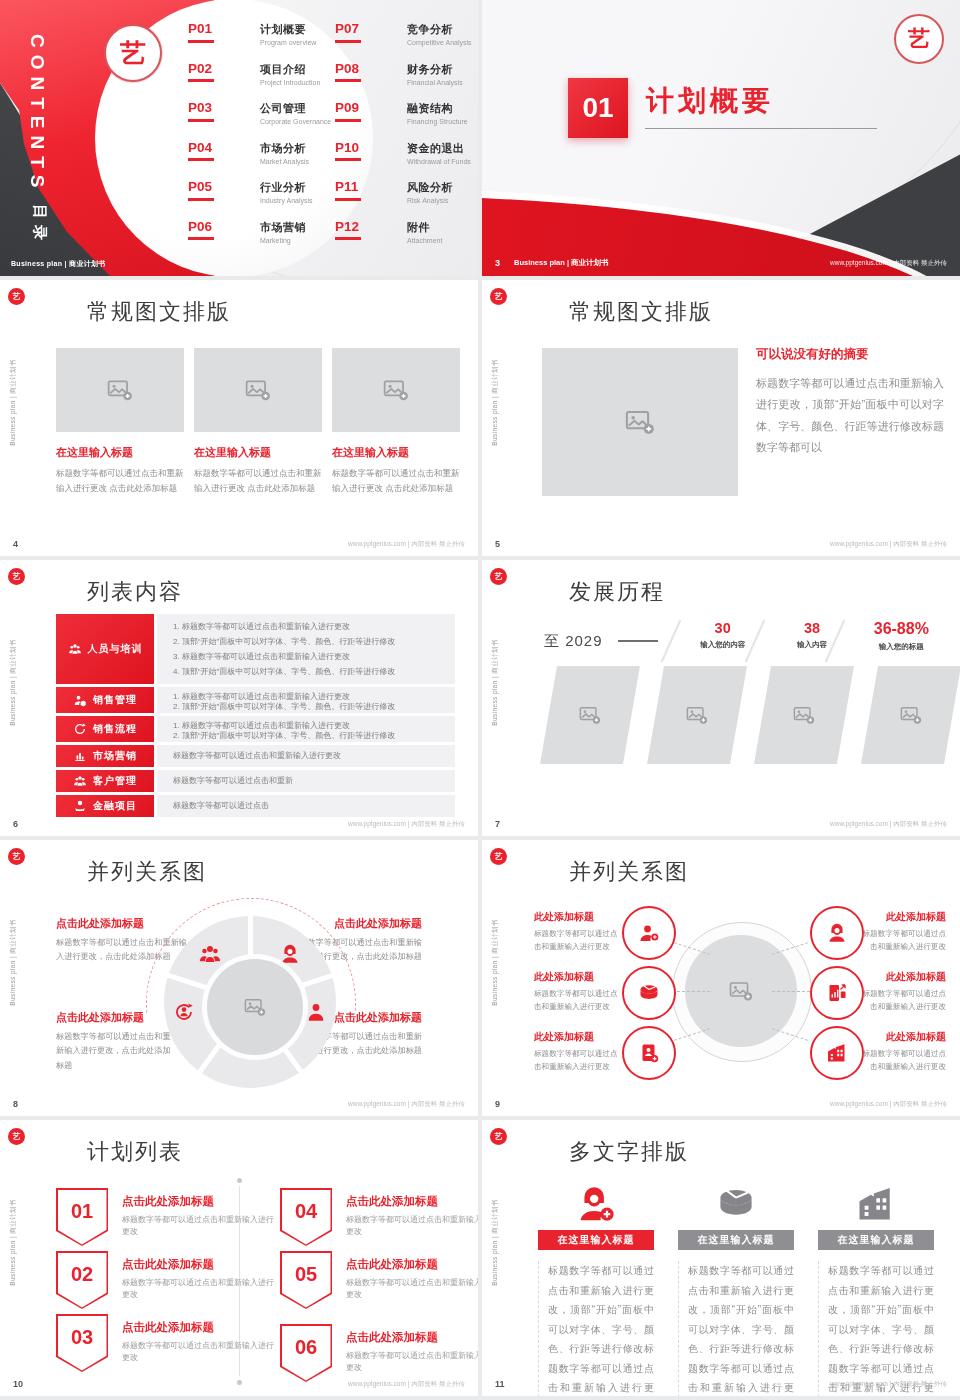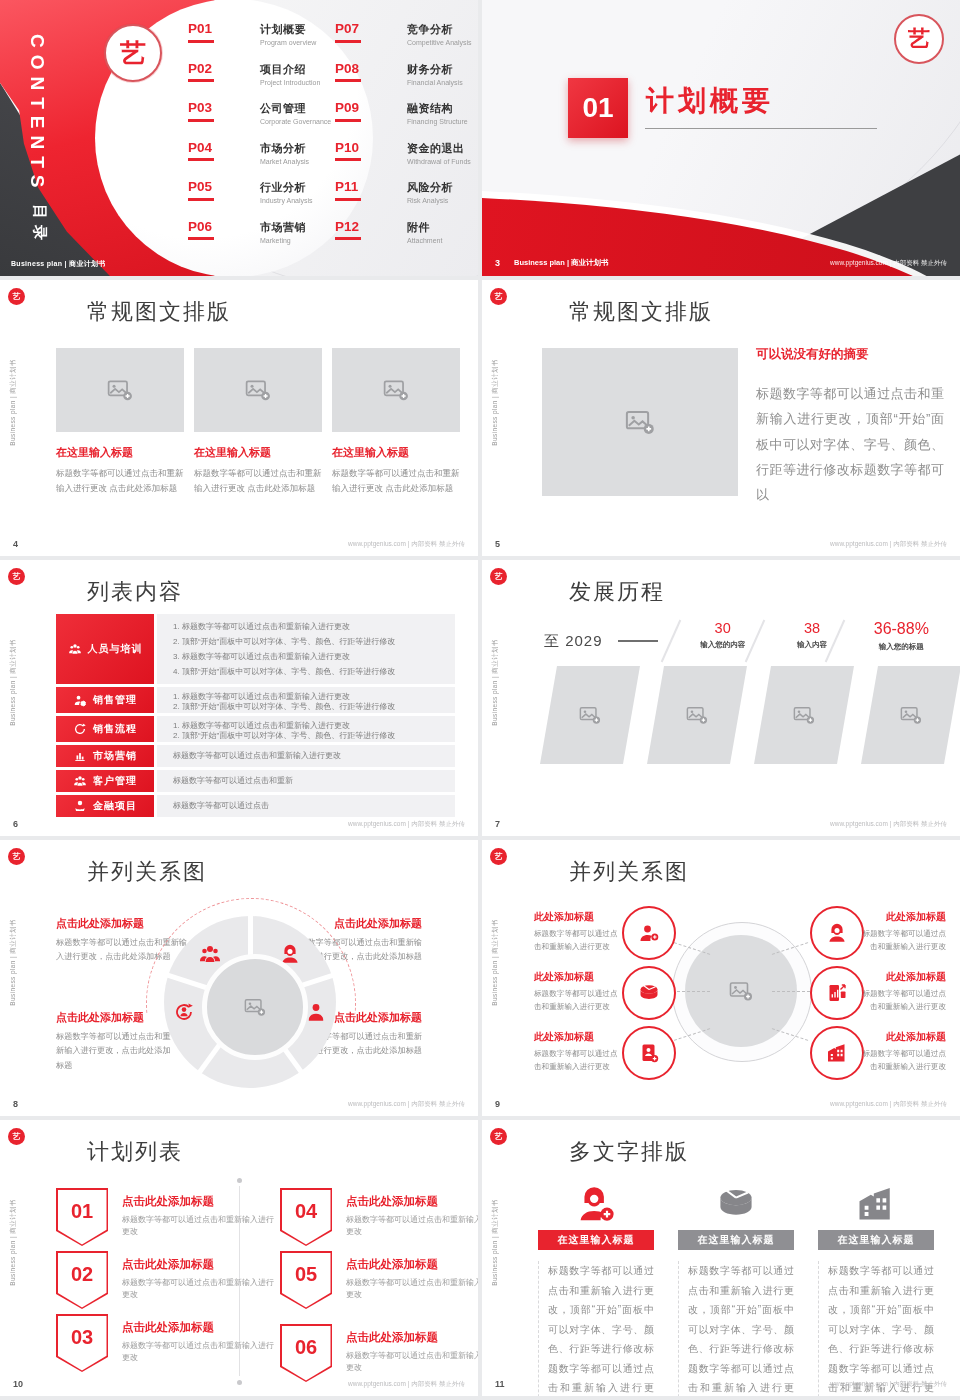--- a/index.html
+++ b/index.html
@@ -58,38 +58,38 @@
   .c4-cards{position:absolute;left:56px;top:68px;display:flex;gap:10px;}
   .c4-cards .card{width:128px;}
   .c4-cards .ph{height:84px;}
   .c4-cards .ct{margin-top:13px;font-size:11px;font-weight:700;color:#e8232e;}
   .c4-cards .cb{margin-top:6px;font-size:8.5px;line-height:1.8;color:#8e8e8e;}
 
   
   .c5-ph{position:absolute;left:60px;top:68px;width:196px;height:148px;}
   .c5-txt{position:absolute;left:274px;top:66px;width:188px;}
   .c5-h{font-size:12.5px;font-weight:700;color:#e8232e;}
-  .c5-p{margin:18px 0 0;font-size:13px;line-height:1.95;color:#8e8e8e;text-align:justify;}
+  .c5-p{margin:10px 0 0;font-size:11px;line-height:1.95;color:#8e8e8e;text-align:justify;}
 
   
   .c6-rows{position:absolute;left:56px;top:54px;width:399px;}
   .c6-row{display:flex;margin-bottom:3px;}
   .c6-lbl{width:98px;flex:none;background:linear-gradient(135deg,#ef2e39,#de1320);color:#fff;display:flex;align-items:center;justify-content:center;gap:6px;font-size:10px;font-weight:700;letter-spacing:1px;}
   .c6-lbl svg{width:14px;height:14px;}
   .c6-lines{flex:1;background:#f1f1f3;margin-left:3px;padding:3px 6px 3px 16px;display:flex;flex-direction:column;justify-content:center;color:#7e7e7e;font-size:8px;}
   .c6-lines .ln{line-height:14px;white-space:nowrap;overflow:hidden;}
   .r1{height:70px;} .r1 .ln{line-height:15px;}
   .r2,.r3{height:26px;} .r4,.r5,.r6{height:22px;}
 
   
   .c7-year{position:absolute;left:62px;top:72px;font-size:15px;color:#4a4a4a;letter-spacing:1px;}
   .c7-dash{position:absolute;left:136px;top:80px;width:40px;height:2px;background:#6f6f6f;}
   .c7-stats{position:absolute;left:196px;top:60px;width:268px;display:flex;}
   .st{flex:1;text-align:center;}
-  .sv{font-size:14.5px;font-weight:400;color:#e8232e;}
+  .sv{font-size:14.5px;font-weight:700;color:#e8232e;}
   .st:last-child .sv{font-size:16px;}
   .sl{margin-top:4px;font-size:7.5px;color:#4a4a4a;font-weight:700;}
   .c7-div{position:absolute;top:58px;width:2px;height:46px;background:#e4e4e7;transform:rotate(24deg);}
   .c7-phs{position:absolute;left:58px;top:106px;display:flex;gap:7px;}
   .pp{width:100px;height:98px;background:#dcdddf;clip-path:polygon(17% 0,100% 0,83% 100%,0 100%);display:flex;align-items:center;justify-content:center;color:#9fa0a3;}
 
   
   .c8-blk{position:absolute;}
   .c8-blk .bt{font-size:11px;font-weight:700;color:#e8232e;margin-bottom:5px;}
   .c8-blk .bb{font-size:8.2px;line-height:1.75;color:#8e8e8e;}

